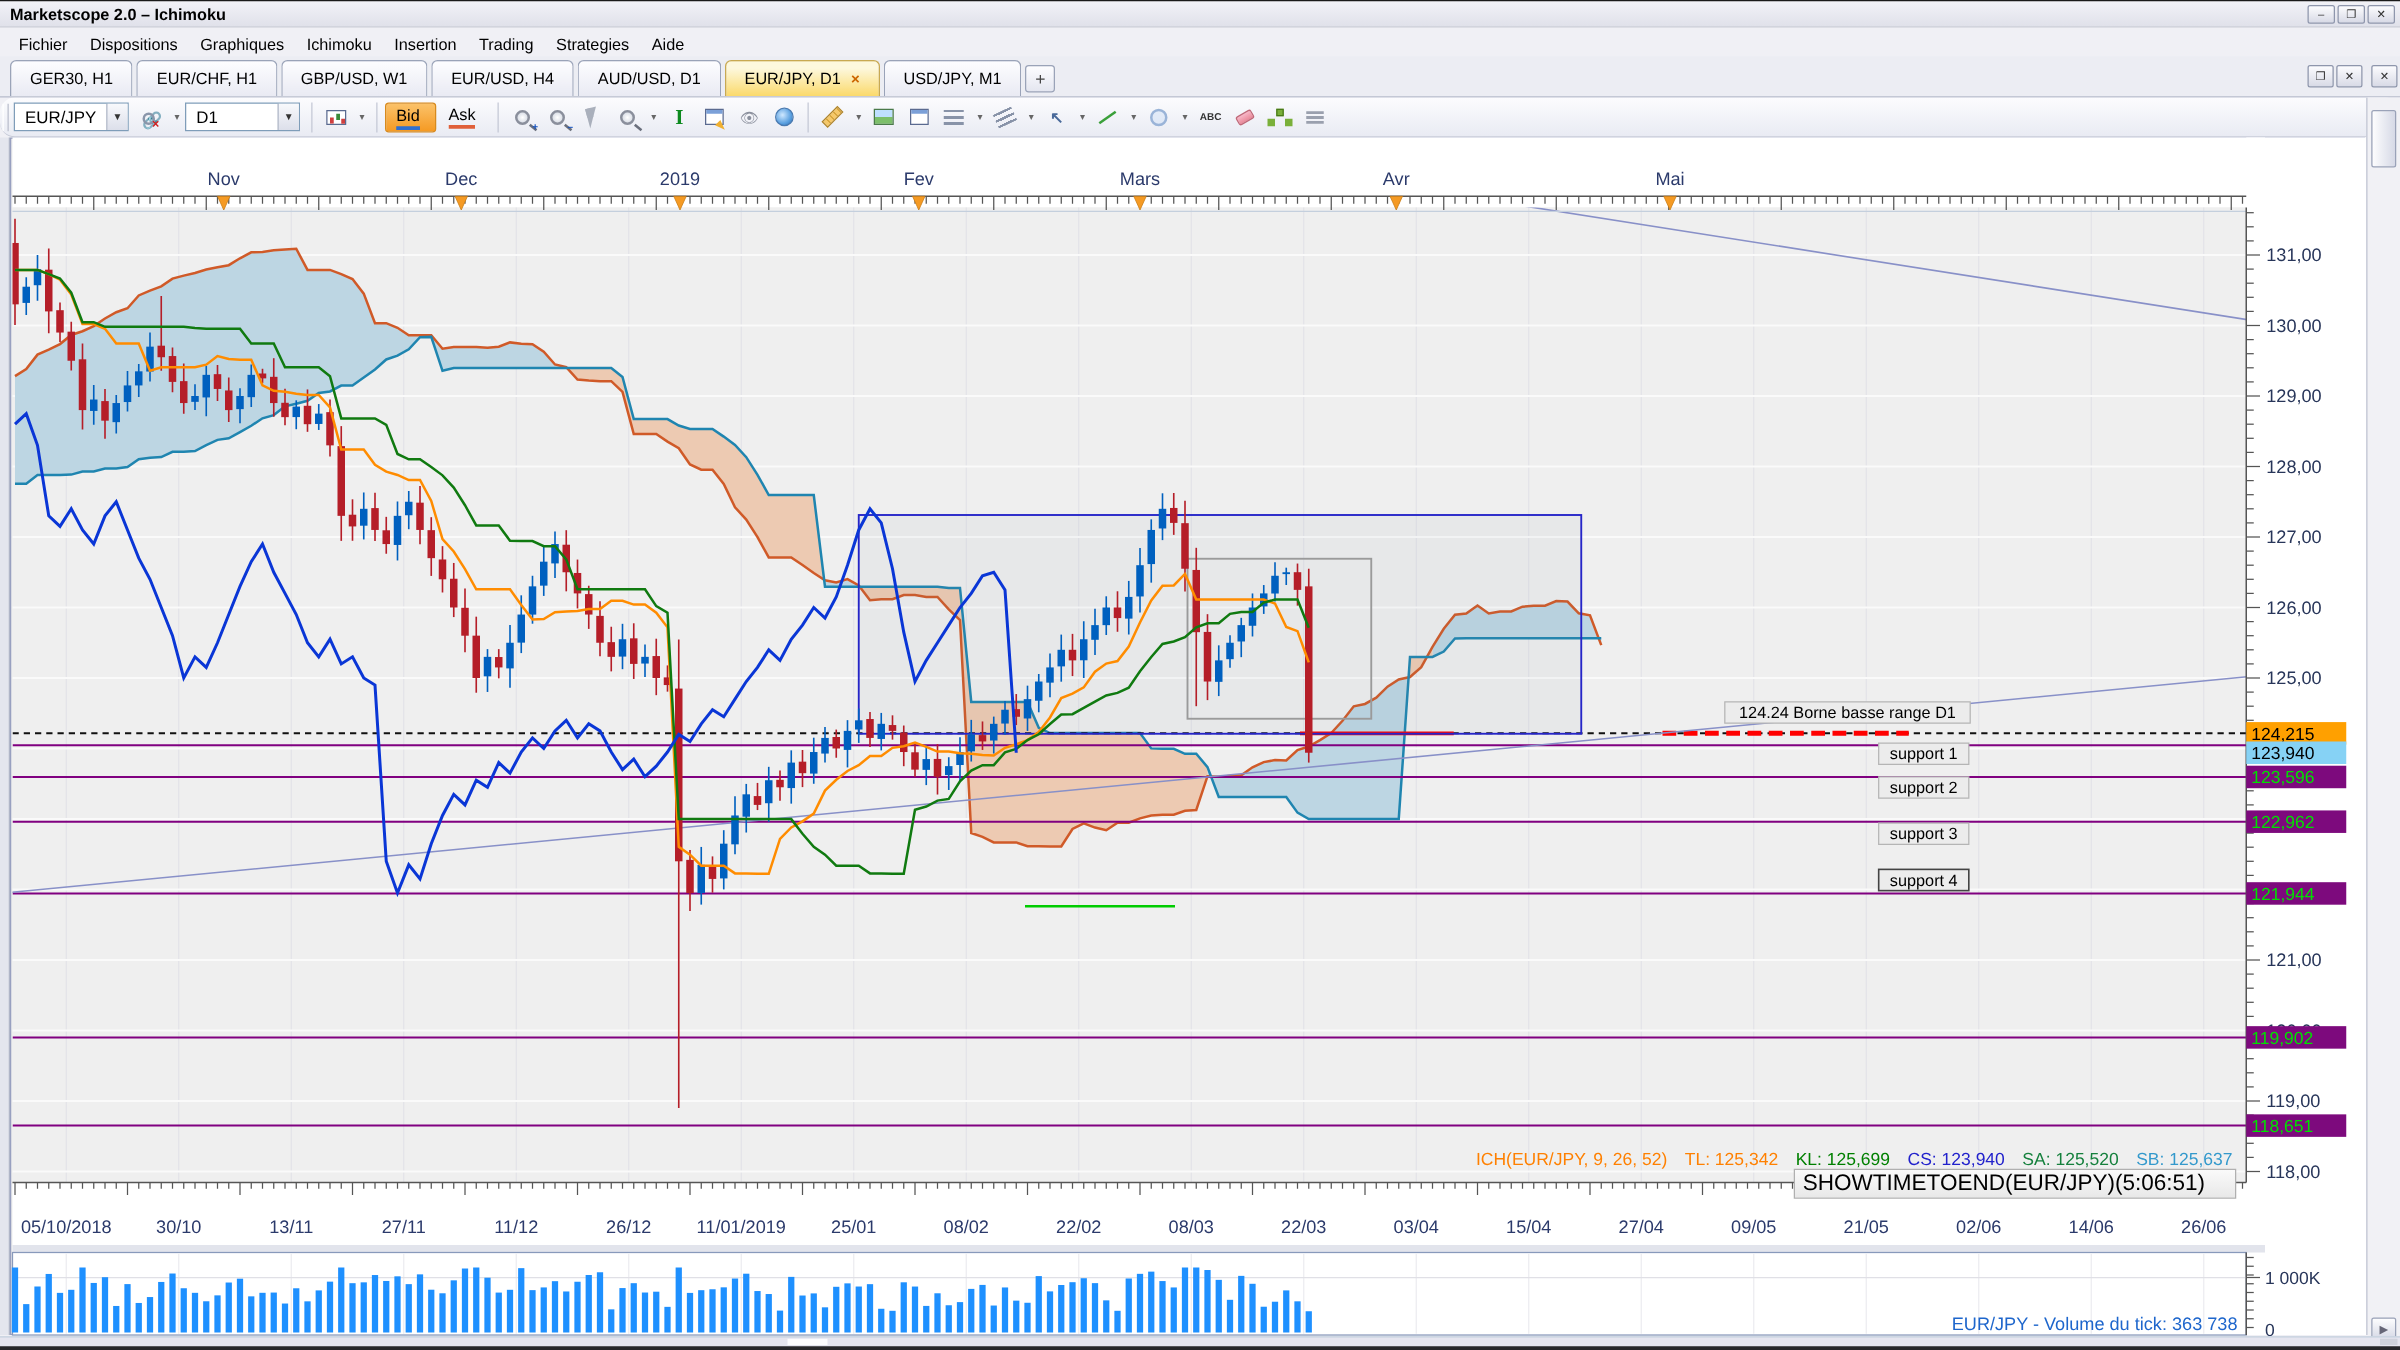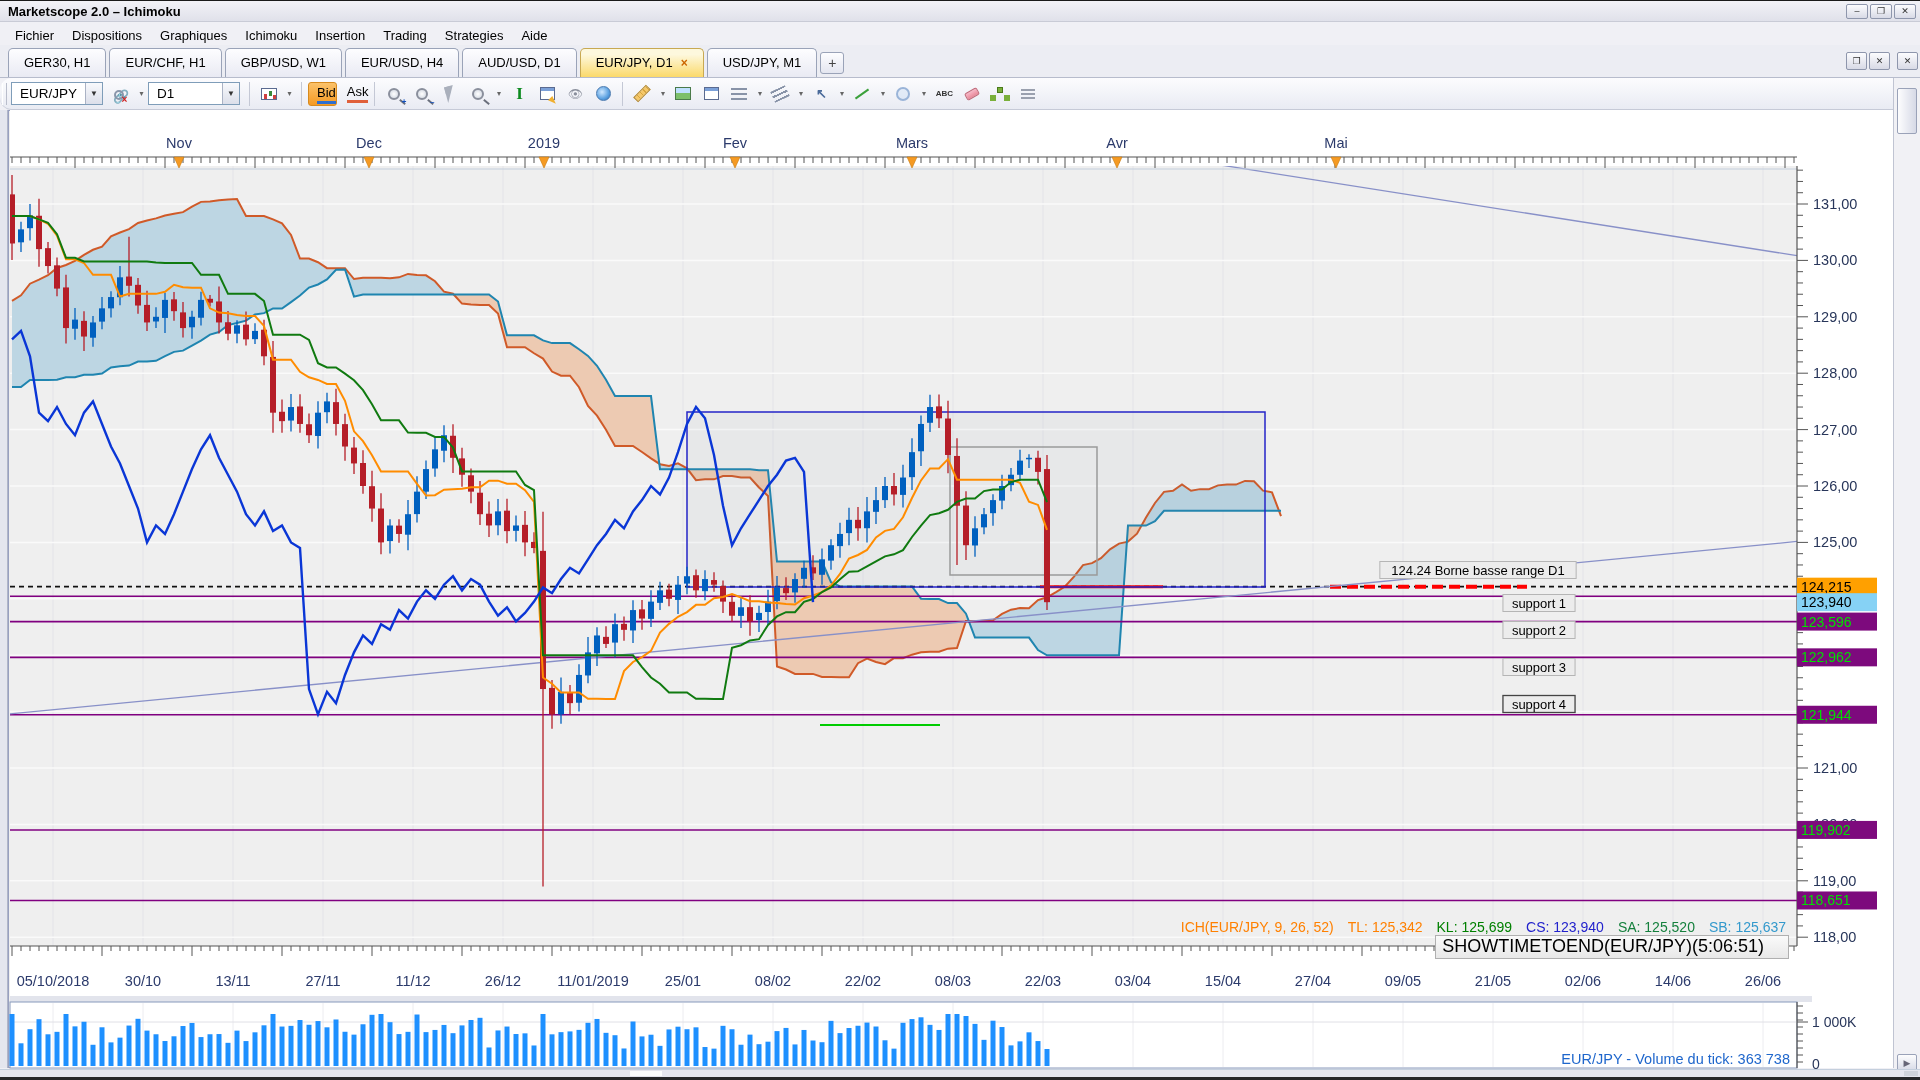--- a/index.html
+++ b/index.html
@@ -16,21 +16,21 @@
   .tab .closex { color:#cc6600; font-weight:bold; margin-left:8px; font-size:12px; }
   .tab-add { width:24px; height:22px; margin-bottom:3px; border:1px solid #9aa3b8; border-radius:3px; background:linear-gradient(#fdfdff,#e4e6f0); text-align:center; font-size:14px; color:#444; line-height:20px; }
   #toolbar { position:absolute; left:0; top:78px; width:1920px; height:32px; background:linear-gradient(#fcfcfe,#e9ebf3); border-bottom:1px solid #c6cad7; display:flex; align-items:center;border-radius:12px; }
   .tb-handle { width:5px; height:22px; margin:0 4px 0 2px; border-left:1px solid #fff; border-right:1px solid #b9bdcb; }
   .combo { display:flex; align-items:center; height:23px; border:1px solid #7f9db9; background:#fff; margin-right:4px; }
   .combo .val { font-size:13.5px; padding:0 8px; color:#000; }
   .combo .arr { width:17px; height:21px; background:linear-gradient(#f8f9fc,#dcdfea); border-left:1px solid #aab2c4; text-align:center; font-size:8px; line-height:21px; color:#333; }
   .tbsep { width:1px; height:24px; background:#c4c8d5; margin:0 5px; }
   .tbtn { width:26px; height:26px; margin:0 1px; display:flex; align-items:center; justify-content:center; position:relative; font-size:15px; }
   .tbtn.small-arrow { width:11px; font-size:8px; color:#666; }
-  .bidask { height:24px; padding:2px 0 0 8px; font-size:13px; color:#000; text-align:center; margin:0 1px; }
+  .bidask { height:24px; padding:2px 12px 0 8px; font-size:13px; color:#000; text-align:center; margin:0 1px; }
   .bidask .ul { display:block; height:3px; margin-top:1px; }
   #bid-btn { background:linear-gradient(#fbc26a,#f59a23); border:1px solid #d78a1e; border-radius:3px; }
   #bid-btn .ul { background:#2f6fd0; }
   #ask-btn .ul { background:#e0603a; }
   
   .ic-mag { width:12px; height:12px; border:2px solid #8a8f9c; border-radius:50%; position:relative; background:radial-gradient(#fff,#cdd3de); }
   .ic-mag:after { content:""; position:absolute; width:7px; height:2px; background:#6a6f7c; transform:rotate(40deg); left:9px; top:11px; }
   .badge { position:absolute; right:1px; bottom:1px; font-size:8px; font-weight:bold; color:#1050c0; }
   .ic-cursor { width:0; height:0; border-left:5px solid #aab0bc; border-right:4px solid transparent; border-bottom:9px solid transparent; border-top:7px solid #aab0bc; transform:rotate(-15deg); }
   .ic-chain { width:15px; height:10px; position:relative; }

